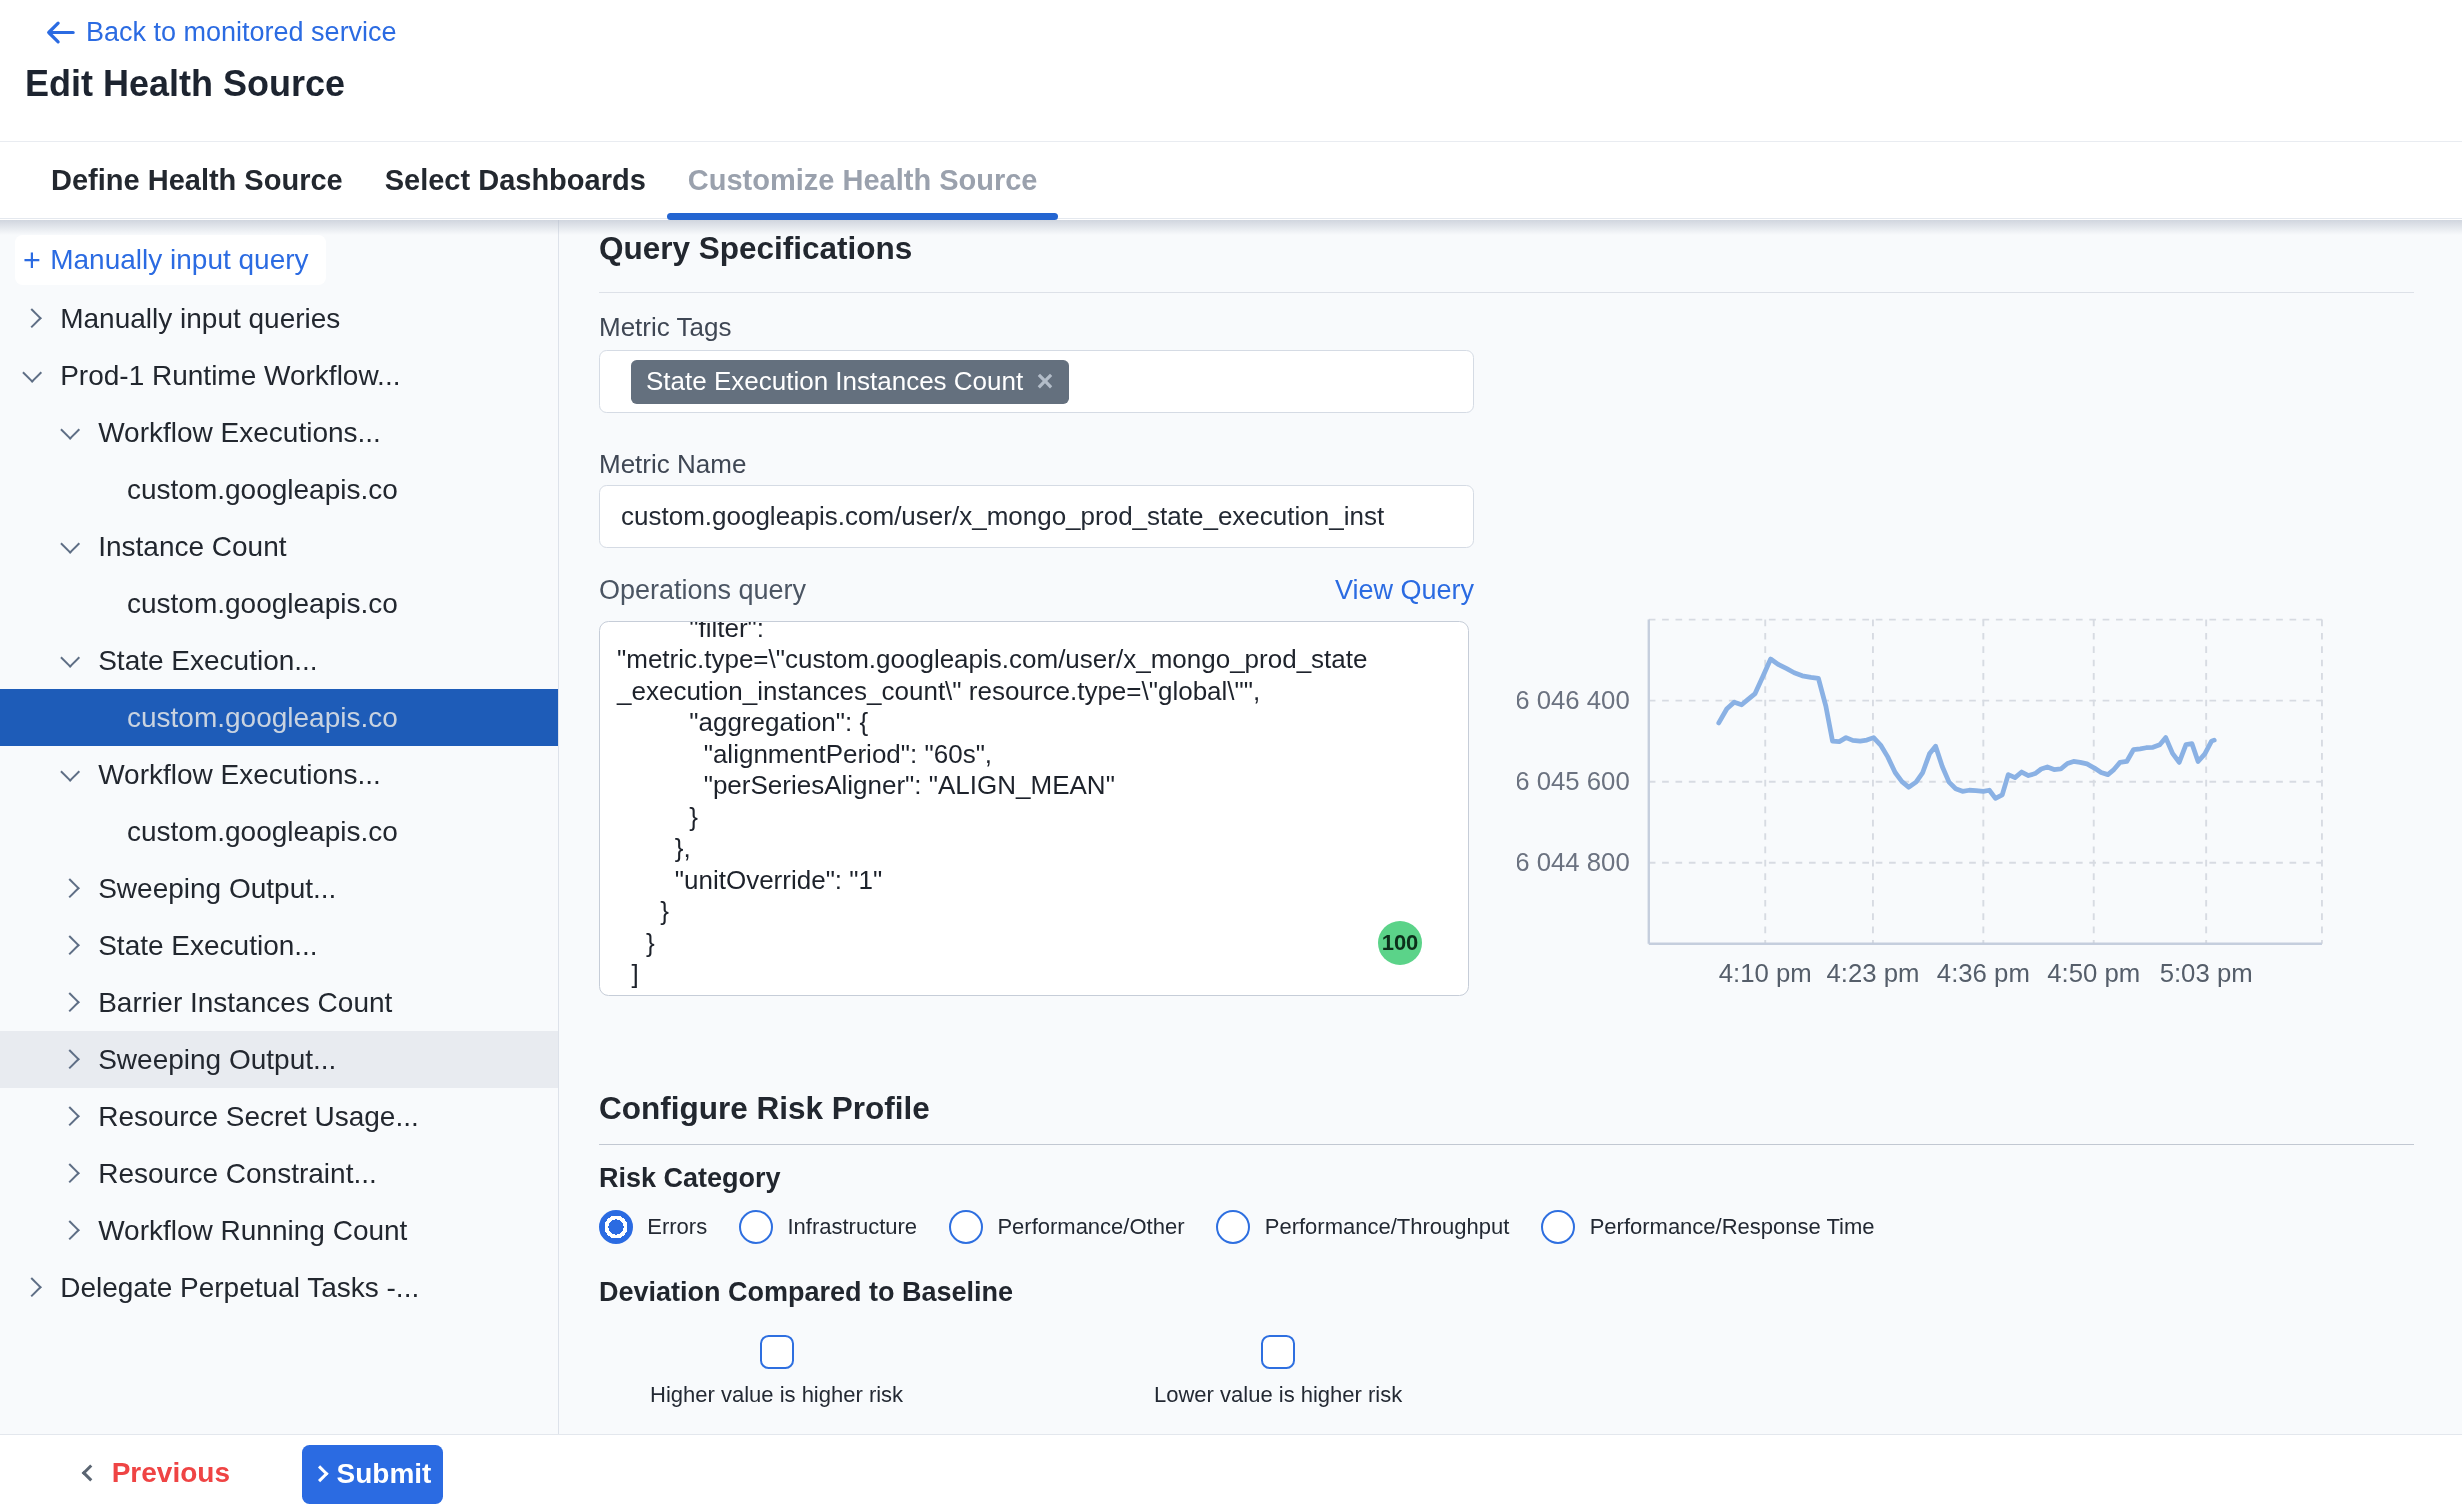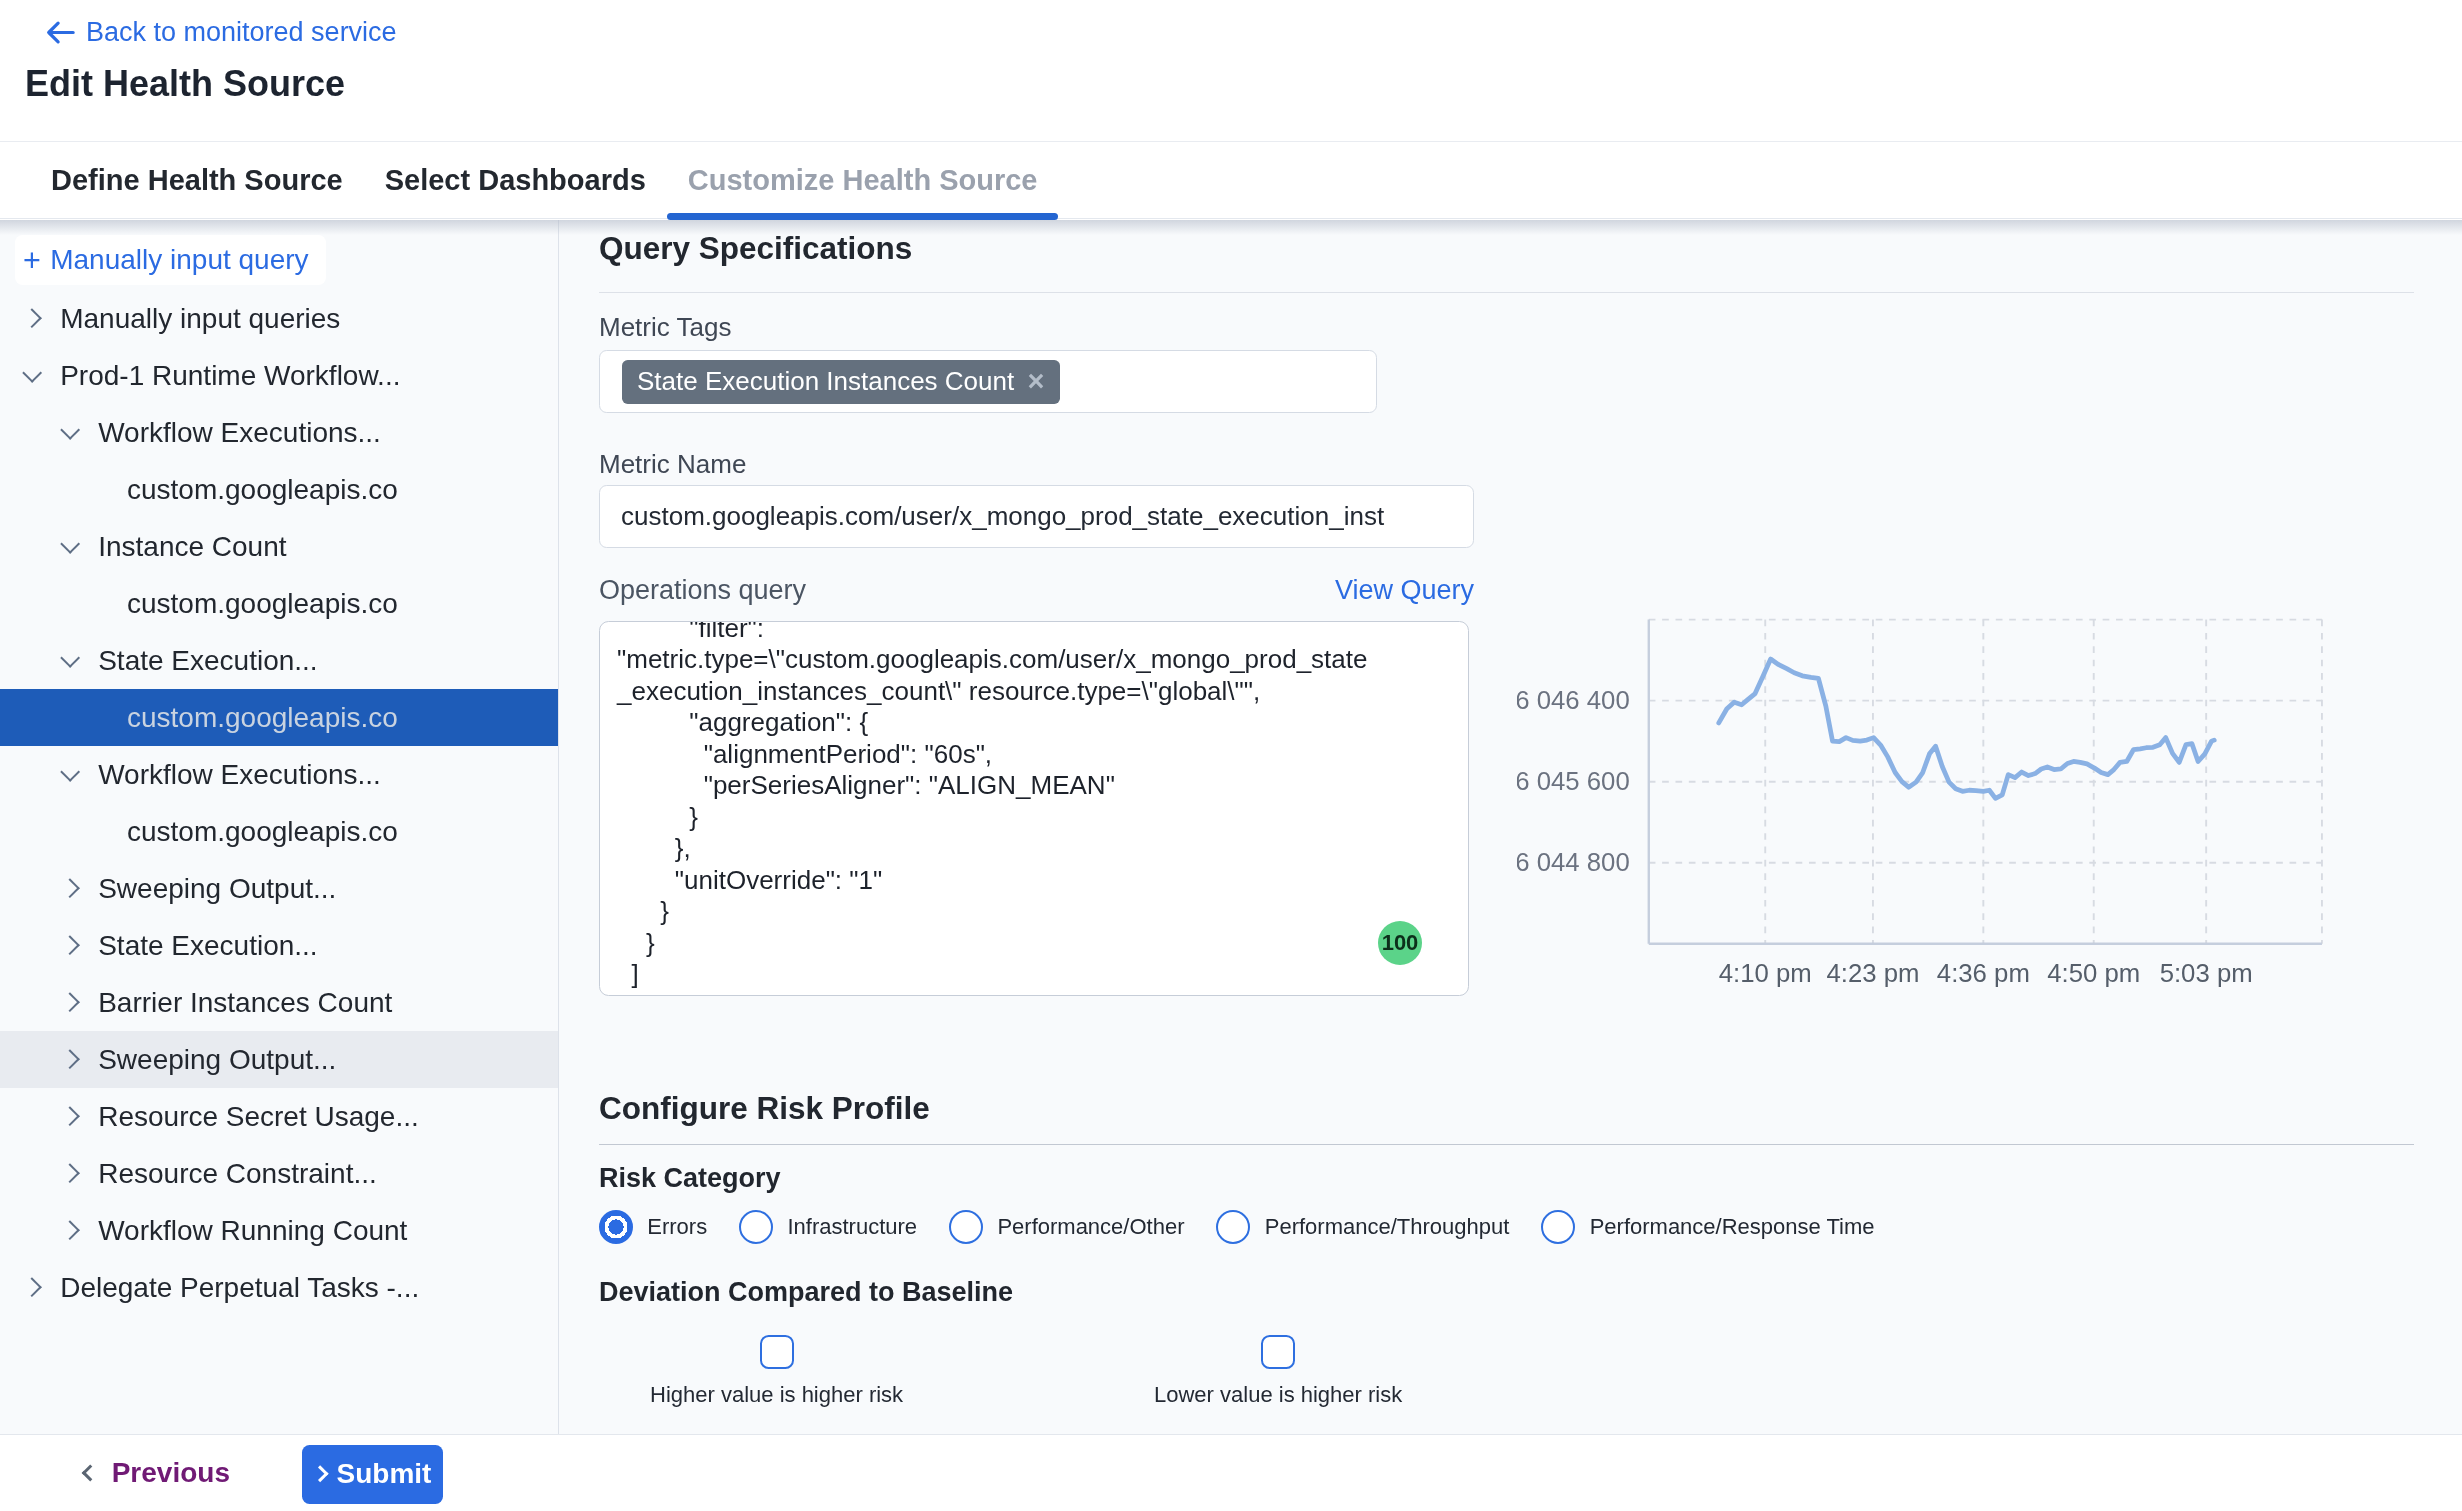--- a/index.html
+++ b/index.html
@@ -32,21 +32,21 @@
   .trow.hov { background:#e8ebf0; }
   .chev { flex:0 0 auto; width:14.3px; height:14.3px; border-right:2.9px solid #5e6e85; border-bottom:2.9px solid #5e6e85; transform:rotate(-45deg); margin-right:21px; margin-left:1.9px; }
   .chev.down { transform:rotate(45deg); margin-top:-5.7px; }
 
   
   .main { position:absolute; left:559px; top:220px; width:1903px; height:1214px; background:#f8fafc; overflow:hidden; }
   .section-title { position:absolute; left:40px; font-size:31.5px; font-weight:600; color:#22272f; }
   .hr1 { position:absolute; left:40px; top:72px; width:1815px; height:0; border-top:1.9px solid #dde1e8; }
   .hr2 { position:absolute; left:40px; top:924px; width:1815px; height:0; border-top:1.9px solid #c2c8d2; }
   .field-label { position:absolute; left:40px; font-size:26px; font-weight:500; color:#3f4754; }
-  .tags-box { position:absolute; left:40px; top:130px; width:778px; height:63px; background:#ffffff; border:1.9px solid #d5dbe4; border-radius:7.6px; display:flex; align-items:center; padding:0 16px; }
+  .tags-box { position:absolute; left:40px; top:130px; width:875px; height:63px; background:#ffffff; border:1.9px solid #d5dbe4; border-radius:7.6px; display:flex; align-items:center; padding:0 25px; }
   .chip { display:flex; align-items:center; background:#64707e; color:#ffffff; border-radius:5.7px; height:44px; padding:0 15.3px; font-size:26px; margin-left:5.7px; }
   .chip .x { margin-left:13.4px; color:#b3bdc9; font-size:29px; font-weight:700; line-height:1; cursor:pointer; }
   .text-input { position:absolute; left:40px; top:265px; width:875px; height:63px; background:#ffffff; border:1.9px solid #d5dbe4; border-radius:7.6px; font-size:26px; color:#232933; padding:0 21px; font-family:"Liberation Sans","DejaVu Sans",sans-serif; }
   .ops-row { position:absolute; left:40px; top:355px; width:875px; display:flex; justify-content:space-between; align-items:center; }
   .ops-label { font-size:27px; color:#4b5563; }
   .view-query { font-size:27px; color:#2b6be2; font-weight:500; cursor:pointer; }
   .code-box { position:absolute; left:40px; top:401px; width:870px; height:375px; background:#ffffff; border:1.9px solid #c6cdd8; border-radius:9.5px; overflow:hidden; padding:9.5px 17px 0 17px; }
   .code-box pre { font-family:"Liberation Sans","DejaVu Sans",sans-serif; font-size:26px; line-height:31.5px; color:#1d222b; white-space:pre; margin-top:-19px; }
   .count-badge { position:absolute; right:46px; bottom:30.5px; width:44px; height:44px; border-radius:50%; background:#5bd389; color:#0c2f1b; font-size:22px; font-weight:700; display:flex; align-items:center; justify-content:center; }
   .chart-wrap { position:absolute; left:958px; top:391px; width:849px; height:410px; }
@@ -60,21 +60,21 @@
   .radio-row { position:absolute; left:40px; top:988px; height:38px; display:flex; align-items:center; gap:32px; }
   .radio-opt { display:flex; align-items:center; gap:14.3px; cursor:pointer; }
   .radio { width:34px; height:34px; border-radius:50%; border:2.9px solid #2e6fe0; background:#ffffff; flex:0 0 auto; }
   .radio.sel { border:2.9px solid #2b6be2; background:radial-gradient(circle, #2b6be2 0 7.6px, #ffffff 7.6px 11.5px, #2b6be2 11.5px); }
   .radio-opt span.lbl, .cb-opt span.lbl { font-size:22px; color:#232933; white-space:nowrap; }
   .cb-opt { position:absolute; top:1115px; height:38px; display:flex; align-items:center; gap:13.4px; cursor:pointer;flex-direction:column; }
   .checkbox { width:34px; height:34px; border-radius:8.6px; border:2.9px solid #2e6fe0; background:#ffffff; flex:0 0 auto; }
 
   
   .footer { position:absolute; left:0; top:1434px; width:2462px; height:78px; background:#ffffff; border-top:1.9px solid #e3e7ed; }
-  .prev-btn { position:absolute; left:84px; top:0; height:76px; display:flex; align-items:center; gap:15.3px; color:#701a75; font-size:28px; font-weight:600; cursor:pointer; }
+  .prev-btn { position:absolute; left:84px; top:0; height:76px; display:flex; align-items:center; gap:15.3px; color:#ef4444; font-size:28px; font-weight:600; cursor:pointer; }
   .chev-left { width:12.4px; height:12.4px; border-left:3.3px solid #5b6572; border-bottom:3.3px solid #5b6572; transform:rotate(45deg); }
   .submit-btn { position:absolute; left:270px; top:9.5px; width:141px; height:59px; background:#2b6be2; border-radius:7.6px; display:flex; align-items:center; justify-content:center; gap:11.5px; color:#ffffff; font-size:28px; font-weight:600; cursor:pointer; border:none;margin-left:32px; }
   .chev-right-w { width:11.5px; height:11.5px; border-right:3.3px solid #ffffff; border-bottom:3.3px solid #ffffff; transform:rotate(-45deg); }
 </style>
 </head>
 <body>
 
 <div class="page">
 
   <div class="topbar">

